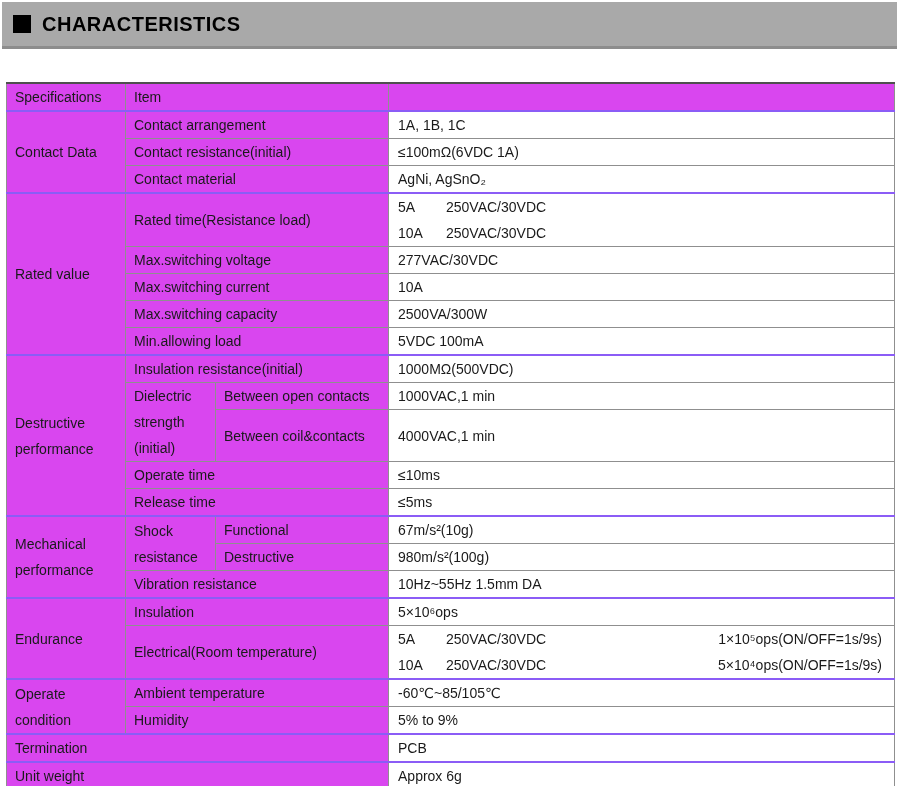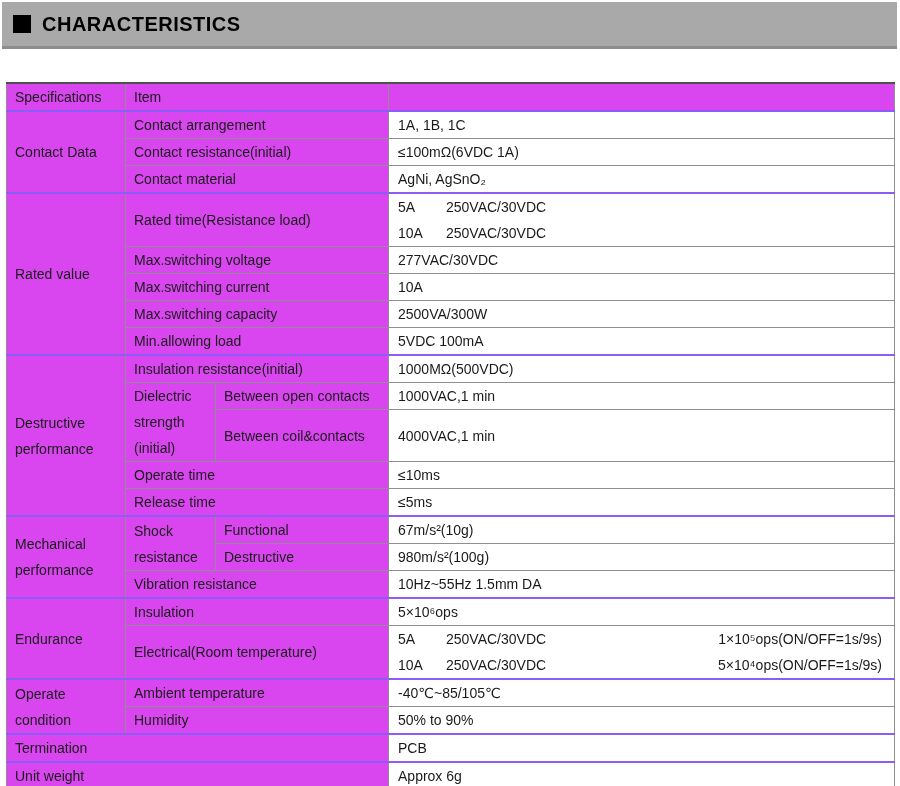--- a/index.html
+++ b/index.html
@@ -159,25 +159,25 @@
       <div class="vline flexline">
         <span><span class="cur">10A</span><span>250VAC/30VDC</span></span>
         <span class="ops">5×10⁴ops(ON/OFF=1s/9s)</span>
       </div>
     </td>
   </tr>
 
   <tr class="sec">
     <td rowspan="2">Operate condition</td>
     <td colspan="2">Ambient temperature</td>
-    <td class="val">-40℃~85/105℃</td>
+    <td class="val">-60℃~85/105℃</td>
   </tr>
   <tr>
     <td colspan="2">Humidity</td>
-    <td class="val">50% to 90%</td>
+    <td class="val">5% to 9%</td>
   </tr>
 
   <tr class="sec">
     <td colspan="3">Termination</td>
     <td class="val">PCB</td>
   </tr>
   <tr class="sec">
     <td colspan="3">Unit weight</td>
     <td class="val">Approx 6g</td>
   </tr>

